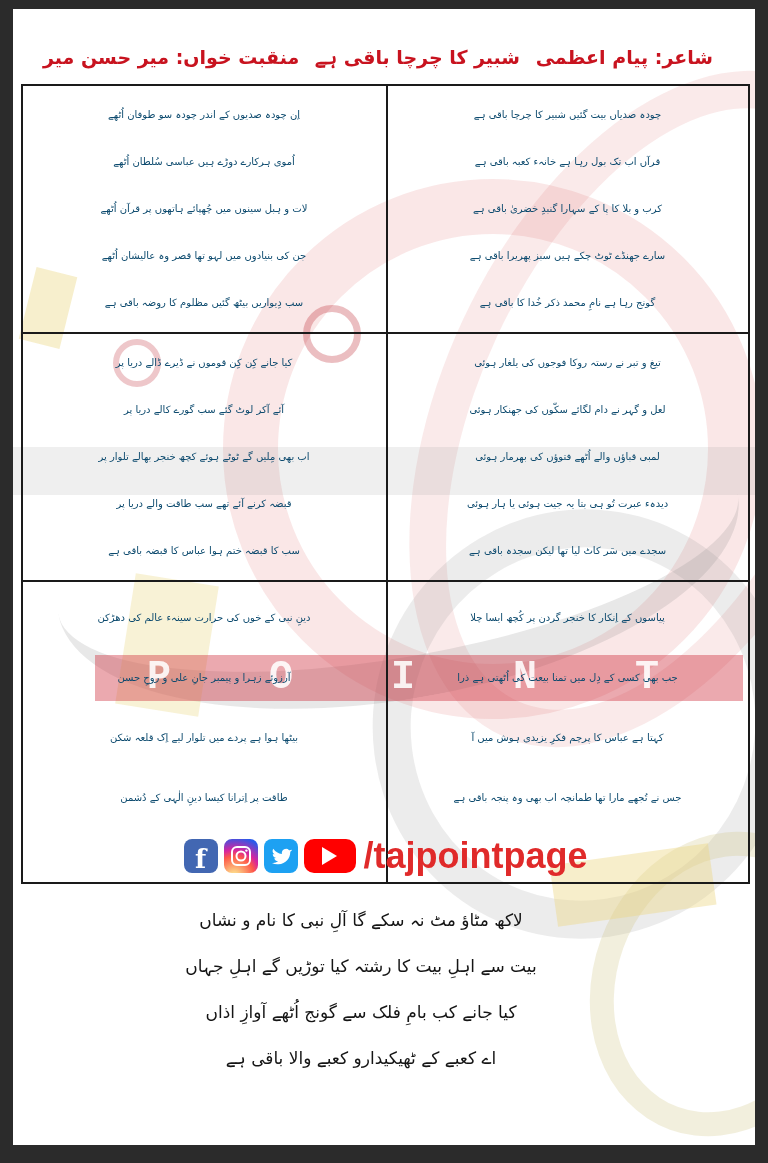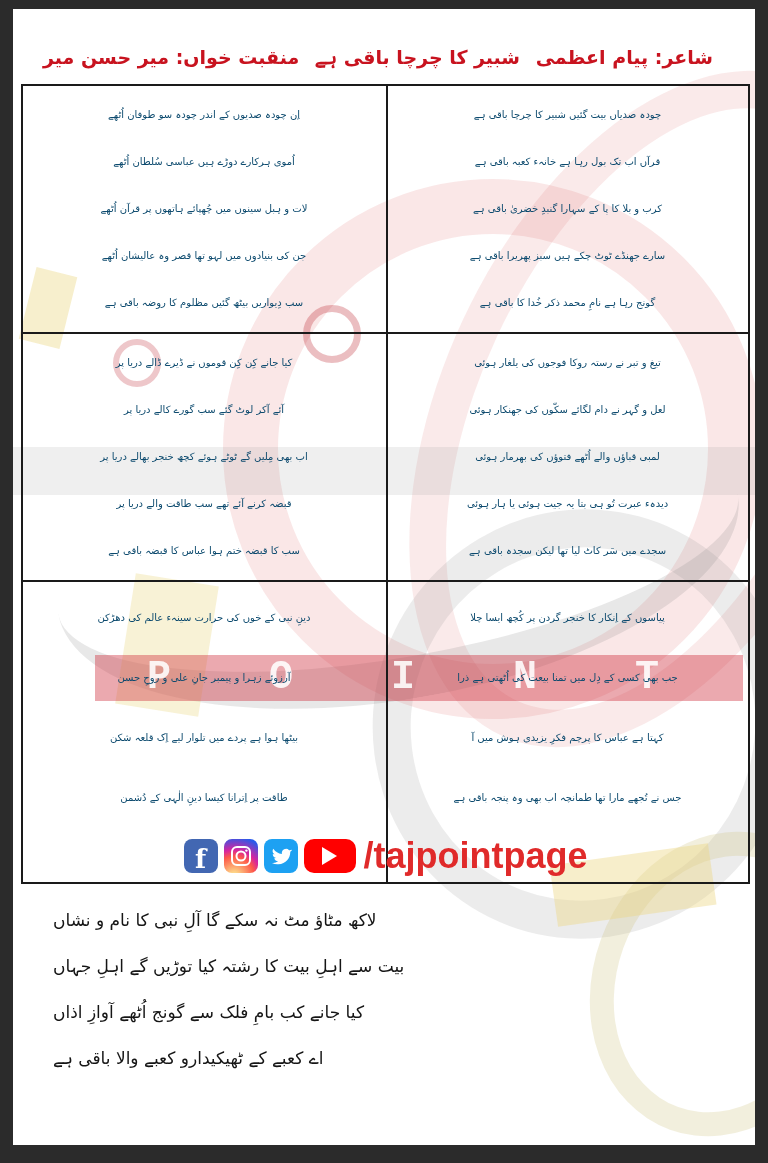--- a/index.html
+++ b/index.html
@@ -48,21 +48,21 @@
   .sicon  { width:34px; height:34px; border-radius:8px; display:flex; align-items:center; justify-content:center; }
   .fb { background:#4267b2; color:#fff; font-family:"DejaVu Serif", serif; font-weight:bold; font-size:26px; line-height:1; padding-top:6px; overflow:hidden; }
   .ig { background:radial-gradient(circle at 30% 110%, #fdf497 0%, #fd5949 45%, #d6249f 60%, #285aeb 90%); }
   .tw { background:#1da1f2; }
   .yt { background:#ff0000; width:52px; border-radius:10px; }
   .yt-tri { width:0; height:0; border-left:15px solid #fff; border-top:9px solid transparent; border-bottom:9px solid transparent; }
   .handle { font-family:"Liberation Sans", sans-serif; font-weight:bold; font-size:36px; color:#e02a2a; margin-left:2px; white-space:nowrap; }
 
   
   .footer { position:absolute; top:888px; left:40px; right:86px; z-index:1;
-            direction:rtl; text-align:left; }
+            direction:rtl; text-align:center; }
   .fline  { height:46px; line-height:46px; font-size:17px; color:#151515; white-space:nowrap; }
 </style>
 </head>
 <body>
 
 <div class="frame">
   <div class="page">
 
     <div class="wm wm-ring-big"></div>
     <div class="wm wm-redstroke"></div>
@@ -100,21 +100,21 @@
           <div class="pline">کرب و بلا کا پا کے سہارا گنبدِ خضریٰ باقی ہے</div>
           <div class="pline">سارے جھنڈے ٹوٹ چکے ہیں سبز پھریرا باقی ہے</div>
           <div class="pline">گونج رہا ہے نامِ محمد ذکر خُدا کا باقی ہے</div>
         </div>
       </div>
 
       <div class="block b2">
         <div class="cell left">
           <div class="pline">کیا جانے کِن کِن قوموں نے ڈیرے ڈالے دریا پر</div>
           <div class="pline">آئے آکر لوٹ گئے سب گورے کالے دریا پر</div>
-          <div class="pline">اب بھی مِلیں گے ٹوٹے ہوئے کچھ خنجر بھالے دریا پر</div>
+          <div class="pline">اب بھی مِلیں گے ٹوٹے ہوئے کچھ خنجر بھالے تلوار پر</div>
           <div class="pline">قبضہ کرنے آئے تھے سب طاقت والے دریا پر</div>
           <div class="pline">سب کا قبضہ ختم ہوا عباس کا قبضہ باقی ہے</div>
         </div>
         <div class="cell right">
           <div class="pline">تیغ و تبر نے رستہ روکا فوجوں کی یلغار ہوئی</div>
           <div class="pline">لعل و گہر نے دام لگائے سکّوں کی جھنکار ہوئی</div>
           <div class="pline">لمبی قباؤں والے اُٹھے فتوؤں کی بھرمار ہوئی</div>
           <div class="pline">دیدہء عبرت تُو ہی بتا یہ جیت ہوئی یا ہار ہوئی</div>
           <div class="pline">سجدے میں سَر کاٹ لیا تھا لیکن سجدہ باقی ہے</div>
         </div>

